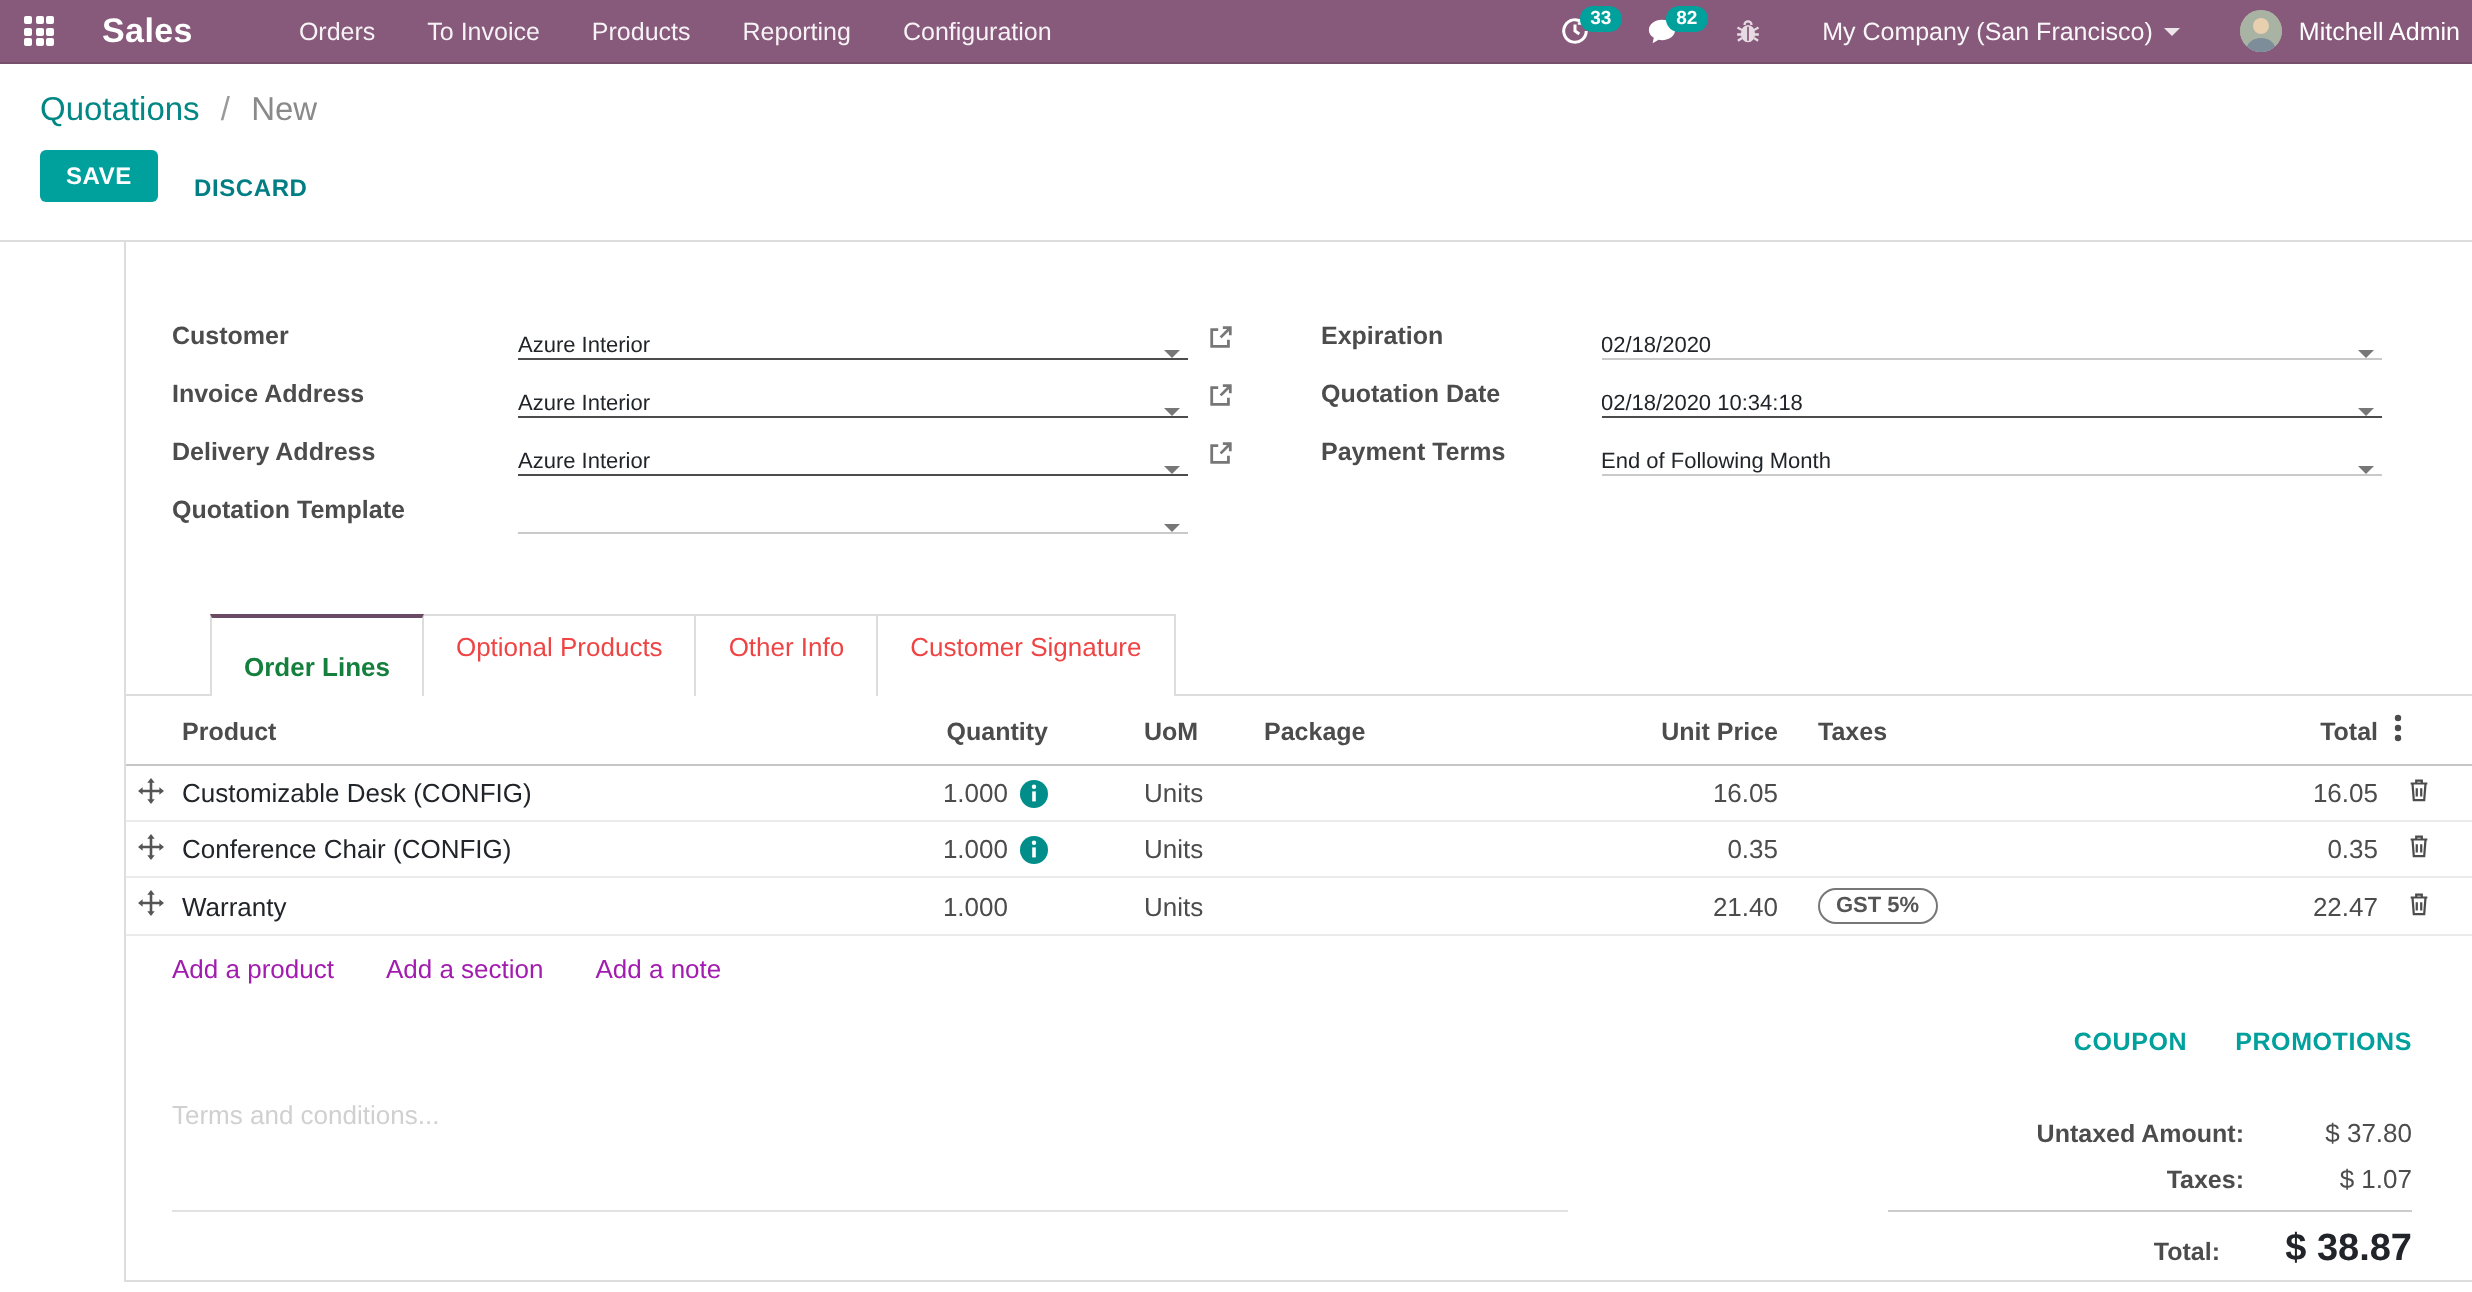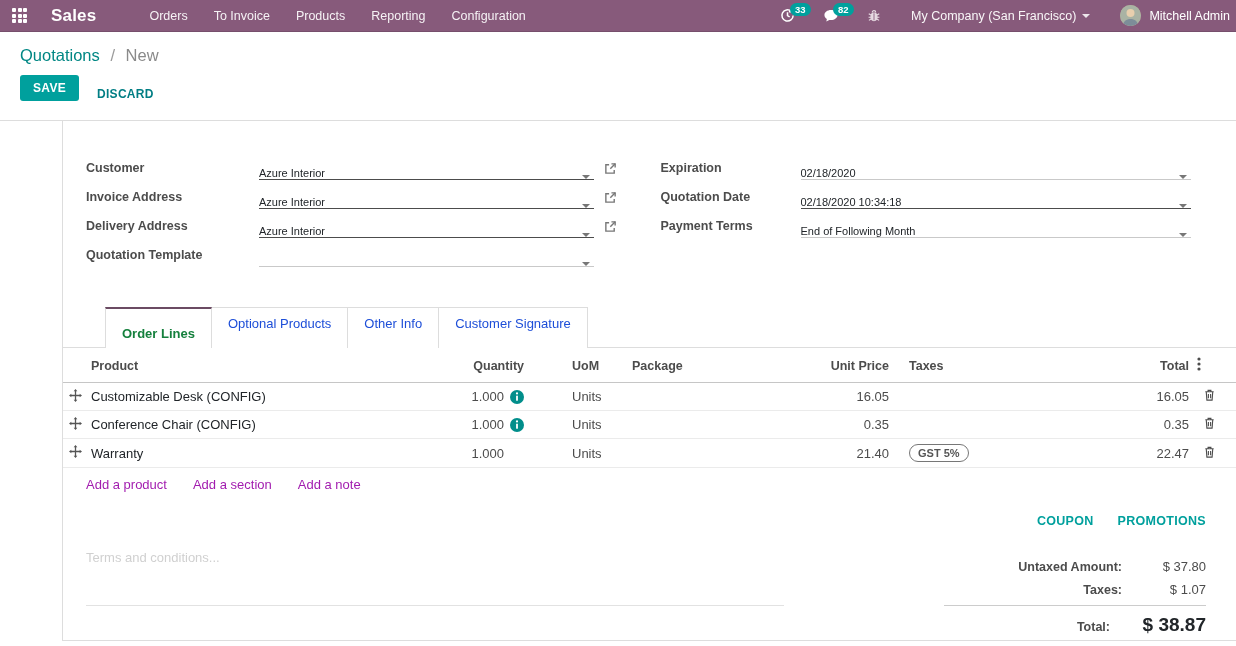--- a/index.html
+++ b/index.html
@@ -58,21 +58,21 @@
   .fvalue.dark { border-bottom-color: #4c4c4c; }
   .fvalue .val { flex: 1; white-space: nowrap; overflow: hidden; }
   .select-caret { width: 0; height: 0; border-left: 4px solid transparent; border-right: 4px solid transparent;
     border-top: 4px solid #777; margin: 0 4px 0 6px; cursor: pointer; flex: 0 0 auto; }
   .ext-link { margin-left: 10px; padding-top: 3px; color: #777; cursor: pointer; flex: 0 0 auto; }
 
   
   .notebook { margin-top: 31px; }
   .tab-row { display: flex; border-bottom: 1px solid #ddd; padding-left: 42px; }
   .tab { border: 1px solid #ddd; border-bottom: none; background: #fff; padding: 8px 16px 7px;
-    font-size: 13px; color: #1d4ed8; cursor: pointer; margin-right: -1px; position: relative; top: 1px; }
+    font-size: 13px; color: #ef4444; cursor: pointer; margin-right: -1px; position: relative; top: 1px; }
   .tab.active { border-top: 2px solid #6B4B63; color: #15803d; font-weight: 700; padding-top: 17px;
     z-index: 2; text-align: center; }
 
   
   table.lines { width: 100%; border-collapse: collapse; table-layout: fixed; }
   .lines th { font-size: 12.5px; font-weight: 700; color: #4c4c4c; text-align: left;
     padding: 9px 4px 8px; border-bottom: 1px solid #c6c6c6; }
   .lines td { font-size: 13px; color: #4c4c4c; padding: 5px 4px; border-bottom: 1px solid #ebebeb;
     height: 28px; white-space: nowrap; overflow: hidden; }
   .lines .c-product { color: #212529; }

